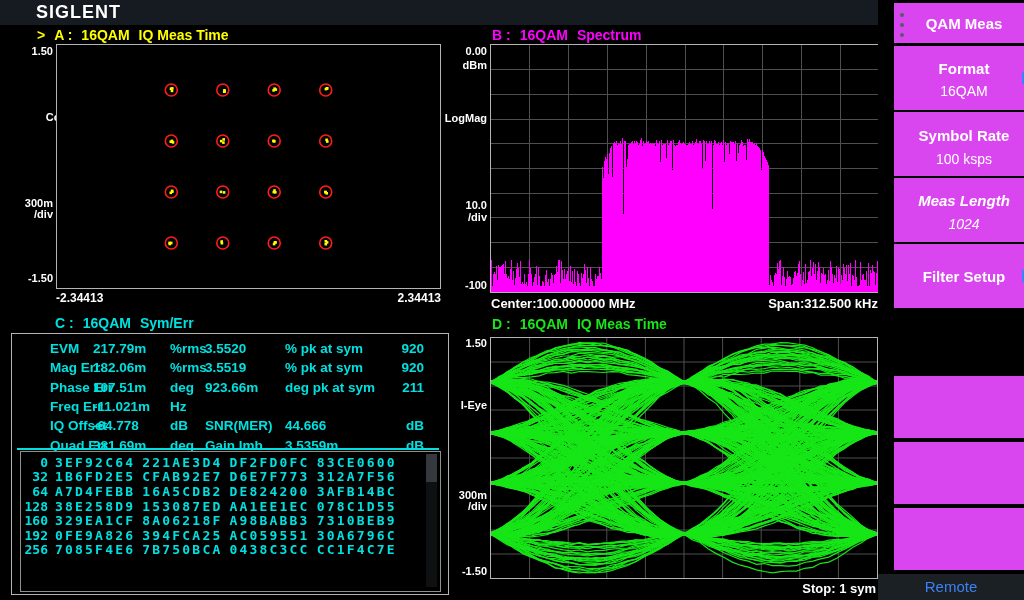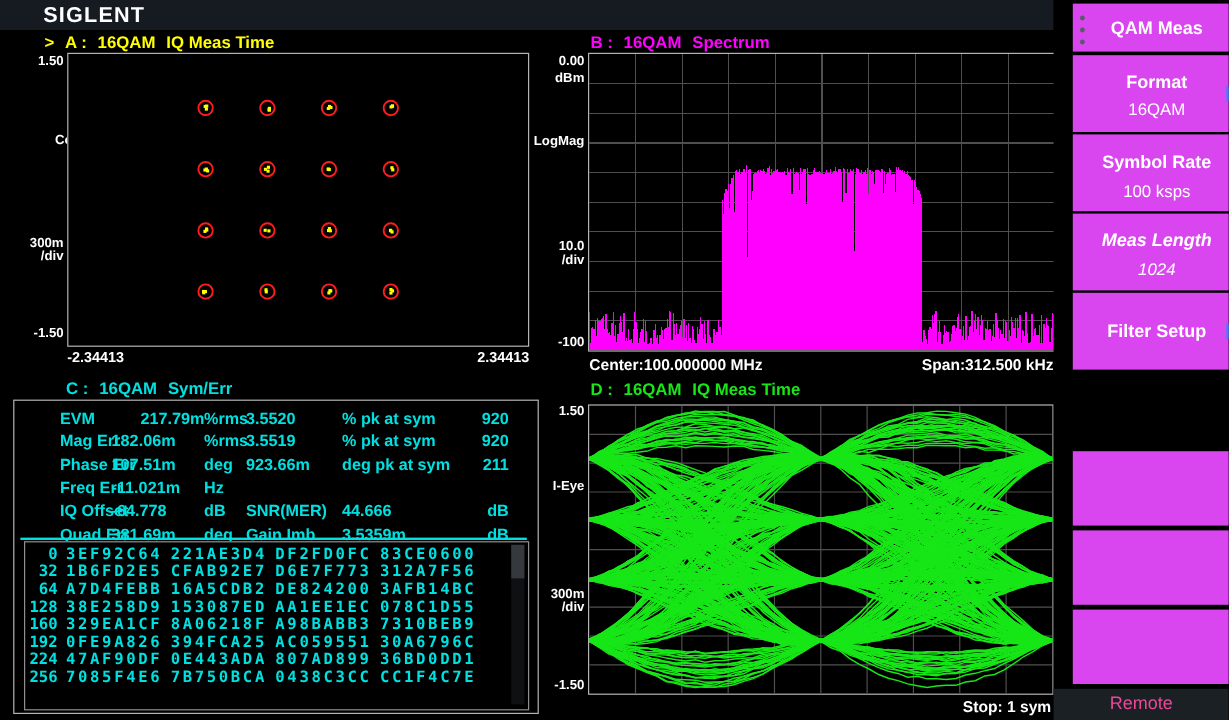--- a/index.html
+++ b/index.html
@@ -44,21 +44,21 @@
   
   .sidebar{position:absolute;left:878px;top:0;width:146px;height:600px;background:#000;}
   .skey{position:absolute;left:16px;width:140px;background:#d946ef;}
   .skey .klabel{position:absolute;left:0;width:100%;text-align:center;font-size:15px;font-weight:bold;color:#fff;line-height:15px;}
   .skey .kvalue{position:absolute;left:0;width:100%;text-align:center;font-size:14px;color:#fff;line-height:14px;}
   .arrow{position:absolute;right:2px;width:0;height:0;border-top:7px solid transparent;
          border-bottom:7px solid transparent;border-left:10px solid #2f86ff;}
   .grip{position:absolute;left:6px;top:10px;display:flex;flex-direction:column;gap:6px;}
   .grip div{width:4px;height:4px;border-radius:50%;background:#565c63;}
   .remotebar{position:absolute;left:0;top:574px;width:146px;height:26px;background:#1b2025;
-             text-align:center;font-size:15px;color:#ec4899;line-height:26px;}
+             text-align:center;font-size:15px;color:#3b82f6;line-height:26px;}
 </style>
 </head>
 <body>
 
 <div id="screen">
 
   <div class="topbar">
     <span class="logo">SIGLENT</span>
   </div>
 
@@ -180,21 +180,21 @@
 
   <div class="whdr whdr-c">
     <span>C :</span>
     <span>16QAM</span>
     <span>Sym/Err</span>
   </div>
   <div class="cpanel">
     <div class="mtable">
         <div class="mrow" style="top: 6px;">
           <span class="mcell" style="left: 38px;">EVM</span>
-          <span class="mcell" style="left: 81px; margin-left: 24px;">217.79m</span>
+          <span class="mcell" style="left: 81px;">217.79m</span>
           <span class="mcell" style="left: 158px;">%rms</span>
           <span class="mcell" style="left: 193px;">3.5520</span>
           <span class="mcell" style="left: 273px;">% pk at sym</span>
           <span class="mcell mcell-last">920</span>
         </div>
         <div class="mrow" style="top: 25.3px;">
           <span class="mcell" style="left: 38px;">Mag Err</span>
           <span class="mcell" style="left: 81px;">182.06m</span>
           <span class="mcell" style="left: 158px;">%rms</span>
           <span class="mcell" style="left: 193px;">3.5519</span>
@@ -271,27 +271,20 @@
             <span class="hgrp">8A06218F</span>
             <span class="hgrp">A98BABB3</span>
             <span class="hgrp">7310BEB9</span>
           </div>
           <div class="hrow">
             <span class="hidx">192</span>
             <span class="hgrp">0FE9A826</span>
             <span class="hgrp">394FCA25</span>
             <span class="hgrp">AC059551</span>
             <span class="hgrp">30A6796C</span>
-          </div>
-          <div class="hrow">
-            <span class="hidx">224</span>
-            <span class="hgrp">47AF90DF</span>
-            <span class="hgrp">0E443ADA</span>
-            <span class="hgrp">807AD899</span>
-            <span class="hgrp">36BD0DD1</span>
           </div>
           <div class="hrow">
             <span class="hidx">256</span>
             <span class="hgrp">7085F4E6</span>
             <span class="hgrp">7B750BCA</span>
             <span class="hgrp">0438C3CC</span>
             <span class="hgrp">CC1F4C7E</span>
           </div>
         </div>
       <div class="sbar">

